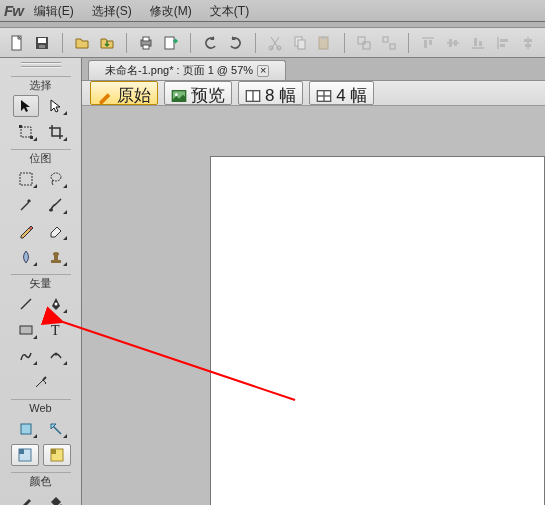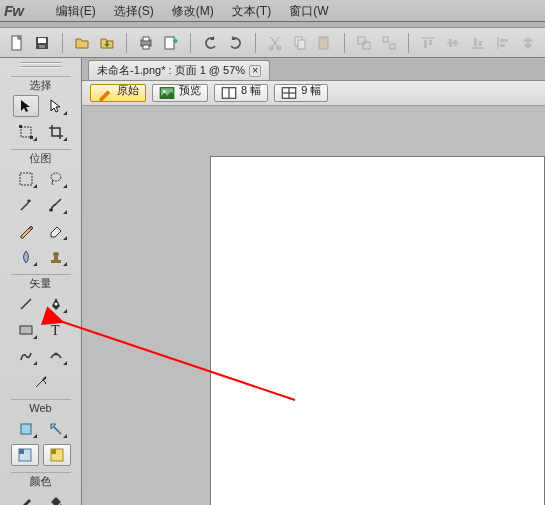--- a/index.html
+++ b/index.html
@@ -1,57 +1,56 @@
 <!DOCTYPE html>
 <html><head>
 <meta charset="utf-8">
 <style>
   *{box-sizing:border-box;margin:0;padding:0;user-select:none}
   body{font:12px/1 "Microsoft YaHei","SimSun",sans-serif;background:#b7b6b6;width:545px;height:505px;overflow:hidden;position:relative}
   .menubar{height:22px;background:linear-gradient(#cacacb,#bdbdbe);display:flex;align-items:center;padding:0 4px;border-bottom:1px solid #6a6a6a}
-  .fw{font-weight:bold;font-style:italic;color:#4a4a4a;font-size:15px;margin-right:24px;letter-spacing:-1px}
+  .fw{font-weight:bold;font-style:italic;color:#4a4a4a;font-size:15px;margin-right:2px;letter-spacing:-1px}
   .menu-item{padding:0 9px;color:#2a2a2a;cursor:default}
   .top-blank{height:6px;background:#b5b4b4;border-bottom:1px solid #8f8f8f}
   .maintb{height:30px;background:linear-gradient(#dedede,#cfcfcf);border-bottom:1px solid #808080;display:flex;align-items:center;padding:0 8px;gap:6px}
   .tbtn{width:22px;height:22px;display:flex;align-items:center;justify-content:center;cursor:pointer;border-radius:2px}
   .sep{width:1px;height:20px;background:#9b9b9b;margin:0 4px}
   .workrow{display:flex;height:447px}
   .toolbox{width:82px;background:linear-gradient(#d9d9d9,#cfcfcf);border-right:1px solid #7c7c7c;display:flex;flex-direction:column;align-items:center;padding-top:4px}
   .gripper{width:60px;height:10px;display:flex;flex-direction:column;gap:2px;align-items:center;margin-bottom:4px}
   .gripper div{width:40px;height:2px;background:#9c9c9c;border-bottom:1px solid #f0f0f0}
   .section-hdr{font-size:11px;color:#333;margin:4px 0 2px 0;width:60px;text-align:center;border-top:1px solid #a8a8a8;padding-top:3px}
   .section-hdr:first-of-type{border-top:none;padding-top:0}
   .toolrow{display:flex;gap:4px;margin:2px 0}
   .tool{width:26px;height:22px;display:flex;align-items:center;justify-content:center;border:1px solid transparent;cursor:pointer;position:relative}
   .tool.sel{background:linear-gradient(#eaeaea,#d5d5d5);border:1px solid #8a8a8a;border-radius:2px}
   .tool.big{width:28px;height:22px;background:linear-gradient(#fafafa,#e3e3e3);border:1px solid #8a8a8a;border-radius:2px}
   .corner{position:absolute;right:1px;bottom:1px;width:0;height:0;border-right:4px solid #333;border-top:4px solid transparent}
   .docarea{flex:1;display:flex;flex-direction:column;background:#b7b6b6}
   .tabbar{height:22px;display:flex;align-items:flex-end;padding-left:6px;background:#b7b6b6}
-  .tab{height:20px;background:linear-gradient(#ededed,#dadada);border:1px solid #8d8d8d;border-bottom:none;border-radius:3px 3px 0 0;padding:0 8px;display:flex;align-items:center;font-size:11px;color:#222;gap:4px}
+  .tab{height:20px;background:linear-gradient(#ededed,#dadada);border:1px solid #8d8d8d;border-bottom:none;border-radius:3px 3px 0 0;padding:0 16px;display:flex;align-items:center;font-size:11px;color:#222;gap:4px}
   .tab .x{width:12px;height:12px;border:1px solid #999;border-radius:2px;display:flex;align-items:center;justify-content:center;background:#e6e6e6}
   .viewbar{height:26px;background:linear-gradient(#e9e9e9,#dadada);border-top:1px solid #8d8d8d;border-bottom:1px solid #989898;display:flex;align-items:center;padding:0 8px;gap:6px}
-  .vbtn{height:18px;padding:0 6px;background:linear-gradient(#fcfcfc,#e5e5e5);border:1px solid #8f8f8f;border-radius:2px;display:flex;align-items:flex-start;gap:4px;font-size:11px;color:#222}
+  .vbtn{height:24px;padding:0 6px;background:linear-gradient(#fcfcfc,#e5e5e5);border:1px solid #8f8f8f;border-radius:2px;display:flex;align-items:flex-end;gap:4px;font-size:17px;color:#222}
   .vbtn.sel{background:linear-gradient(#fff6d6,#ffe07a);border-color:#b98a00}
   .canvasarea{flex:1;background:#bfbebe;position:relative;display:flex;justify-content:flex-end}
   .canvas{position:absolute;top:50px;right:0;width:335px;height:360px;background:#fff;border:1px solid #777}
   svg.ico{width:16px;height:16px}
   .dim{opacity:.35}
   .arrow-svg{position:absolute;left:0;top:0;pointer-events:none}
 </style>
 </head>
 <body>
 
 <div class="menubar">
   <span class="fw">Fw</span>
   <span class="menu-item">编辑(E)</span>
   <span class="menu-item">选择(S)</span>
   <span class="menu-item">修改(M)</span>
   <span class="menu-item">文本(T)</span>
-  <span class="menu-item">窗口(W</span>
 </div>
 
 <div class="top-blank"></div>
 
 <div class="maintb">
   <div class="tbtn">
       <svg class="ico" viewBox="0 0 16 16">
         <rect x="3" y="1" width="9" height="14" fill="#fff" stroke="#555"></rect>
         <path d="M9 1 L12 4 L9 4 Z" fill="#ddd" stroke="#555"></path>
       </svg>
@@ -400,21 +399,21 @@
             <line x1="6" y1="2" x2="6" y2="10" stroke="#555"></line>
           </svg>
         <span>8 幅</span>
       </div>
       <div class="vbtn">
         <svg class="ico" width="12" height="12" viewBox="0 0 12 12">
             <rect x="1" y="2" width="10" height="8" fill="#fff" stroke="#555"></rect>
             <line x1="6" y1="2" x2="6" y2="10" stroke="#555"></line>
             <line x1="1" y1="6" x2="11" y2="6" stroke="#555"></line>
           </svg>
-        <span>9 幅</span>
+        <span>4 幅</span>
       </div>
     </div>
     <div class="canvasarea">
       <div class="canvas"></div>
     </div>
   </div>
 </div>
 
 <svg class="arrow-svg" width="545" height="505">
   <defs>

